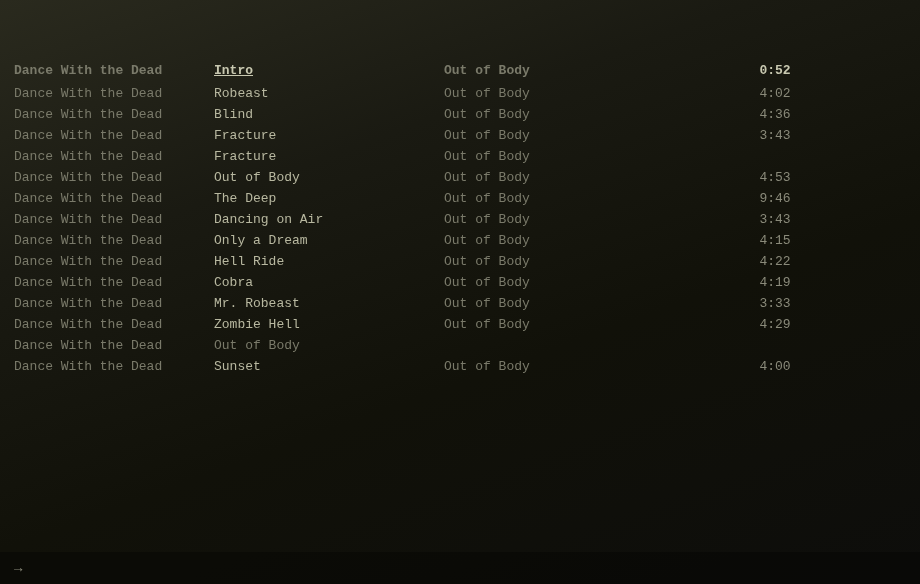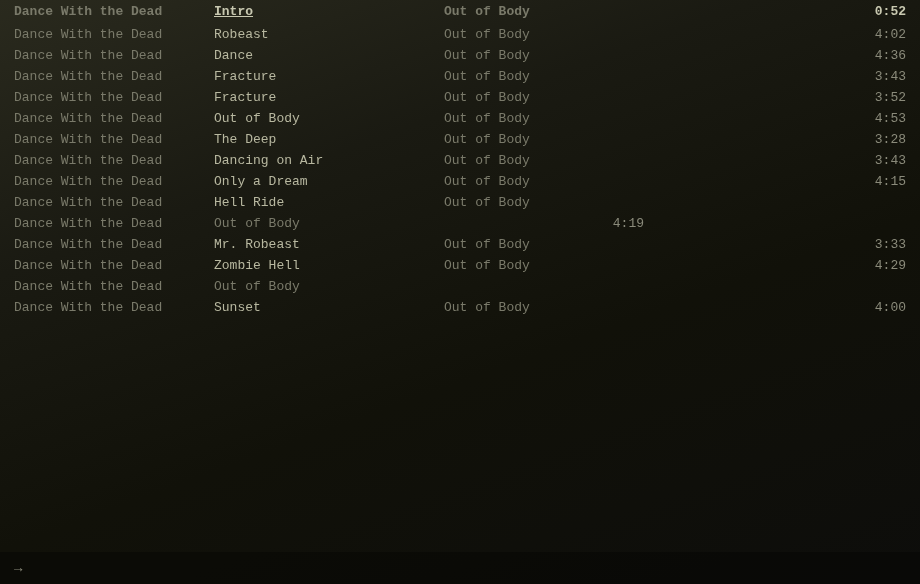--- a/index.html
+++ b/index.html
@@ -13,22 +13,23 @@
       height: 584px;
       background: linear-gradient(160deg, #2a2a1e 0%, #1a1a12 30%, #111109 60%, #0d0d0b 100%);
       font-family: 'Courier New', Courier, monospace;
       color: #8a8a7a;
       font-size: 13px;
       overflow: hidden;
       position: relative;
     }
 
     .track-list {
-      padding: 1px 0;
+      padding: 16px 0;
       width: 100%;
+      margin-top: 44px;
     }
 
     .track-row {
       display: grid;
       grid-template-columns: 200px 230px 200px 1fr;
       padding: 3px 14px;
       cursor: pointer;
     }
 
     .track-row.header {
@@ -48,21 +49,21 @@
     .track-row.header .title {
       color: #c8c8b0;
       text-decoration: underline;
     }
 
     .track-row .album {
       color: #7a7a6a;
     }
 
     .track-row .duration {
-      text-align: right;
+      text-align: center;
       color: #8a8a7a;
     }
 
     .track-row.header .duration {
       color: #c8c8b0;
     }
 
     .bottom-bar {
       position: absolute;
       bottom: 0;
@@ -92,67 +93,68 @@
     <span class="duration">0:52</span>
   </div>
 <div class="track-row">
       <span class="artist">Dance With the Dead</span>
       <span class="title">Robeast</span>
       <span class="album">Out of Body</span>
       <span class="duration">4:02</span>
     </div>
     <div class="track-row">
       <span class="artist">Dance With the Dead</span>
-      <span class="title">Dance</span>
+      <span class="title">Blind</span>
       <span class="album">Out of Body</span>
       <span class="duration">4:36</span>
     </div>
     <div class="track-row">
       <span class="artist">Dance With the Dead</span>
       <span class="title">Fracture</span>
       <span class="album">Out of Body</span>
       <span class="duration">3:43</span>
     </div>
     <div class="track-row">
       <span class="artist">Dance With the Dead</span>
       <span class="title">Fracture</span>
       <span class="album">Out of Body</span>
-      <span class="duration">3:52</span>
     </div>
     <div class="track-row">
       <span class="artist">Dance With the Dead</span>
       <span class="title">Out of Body</span>
       <span class="album">Out of Body</span>
       <span class="duration">4:53</span>
     </div>
     <div class="track-row">
       <span class="artist">Dance With the Dead</span>
       <span class="title">The Deep</span>
       <span class="album">Out of Body</span>
-      <span class="duration">3:28</span>
+      <span class="duration">9:46</span>
     </div>
     <div class="track-row">
       <span class="artist">Dance With the Dead</span>
       <span class="title">Dancing on Air</span>
       <span class="album">Out of Body</span>
       <span class="duration">3:43</span>
     </div>
     <div class="track-row">
       <span class="artist">Dance With the Dead</span>
       <span class="title">Only a Dream</span>
       <span class="album">Out of Body</span>
       <span class="duration">4:15</span>
     </div>
     <div class="track-row">
       <span class="artist">Dance With the Dead</span>
       <span class="title">Hell Ride</span>
       <span class="album">Out of Body</span>
+      <span class="duration">4:22</span>
     </div>
     <div class="track-row">
       <span class="artist">Dance With the Dead</span>
+      <span class="title">Cobra</span>
       <span class="album">Out of Body</span>
       <span class="duration">4:19</span>
     </div>
     <div class="track-row">
       <span class="artist">Dance With the Dead</span>
       <span class="title">Mr. Robeast</span>
       <span class="album">Out of Body</span>
       <span class="duration">3:33</span>
     </div>
     <div class="track-row">

